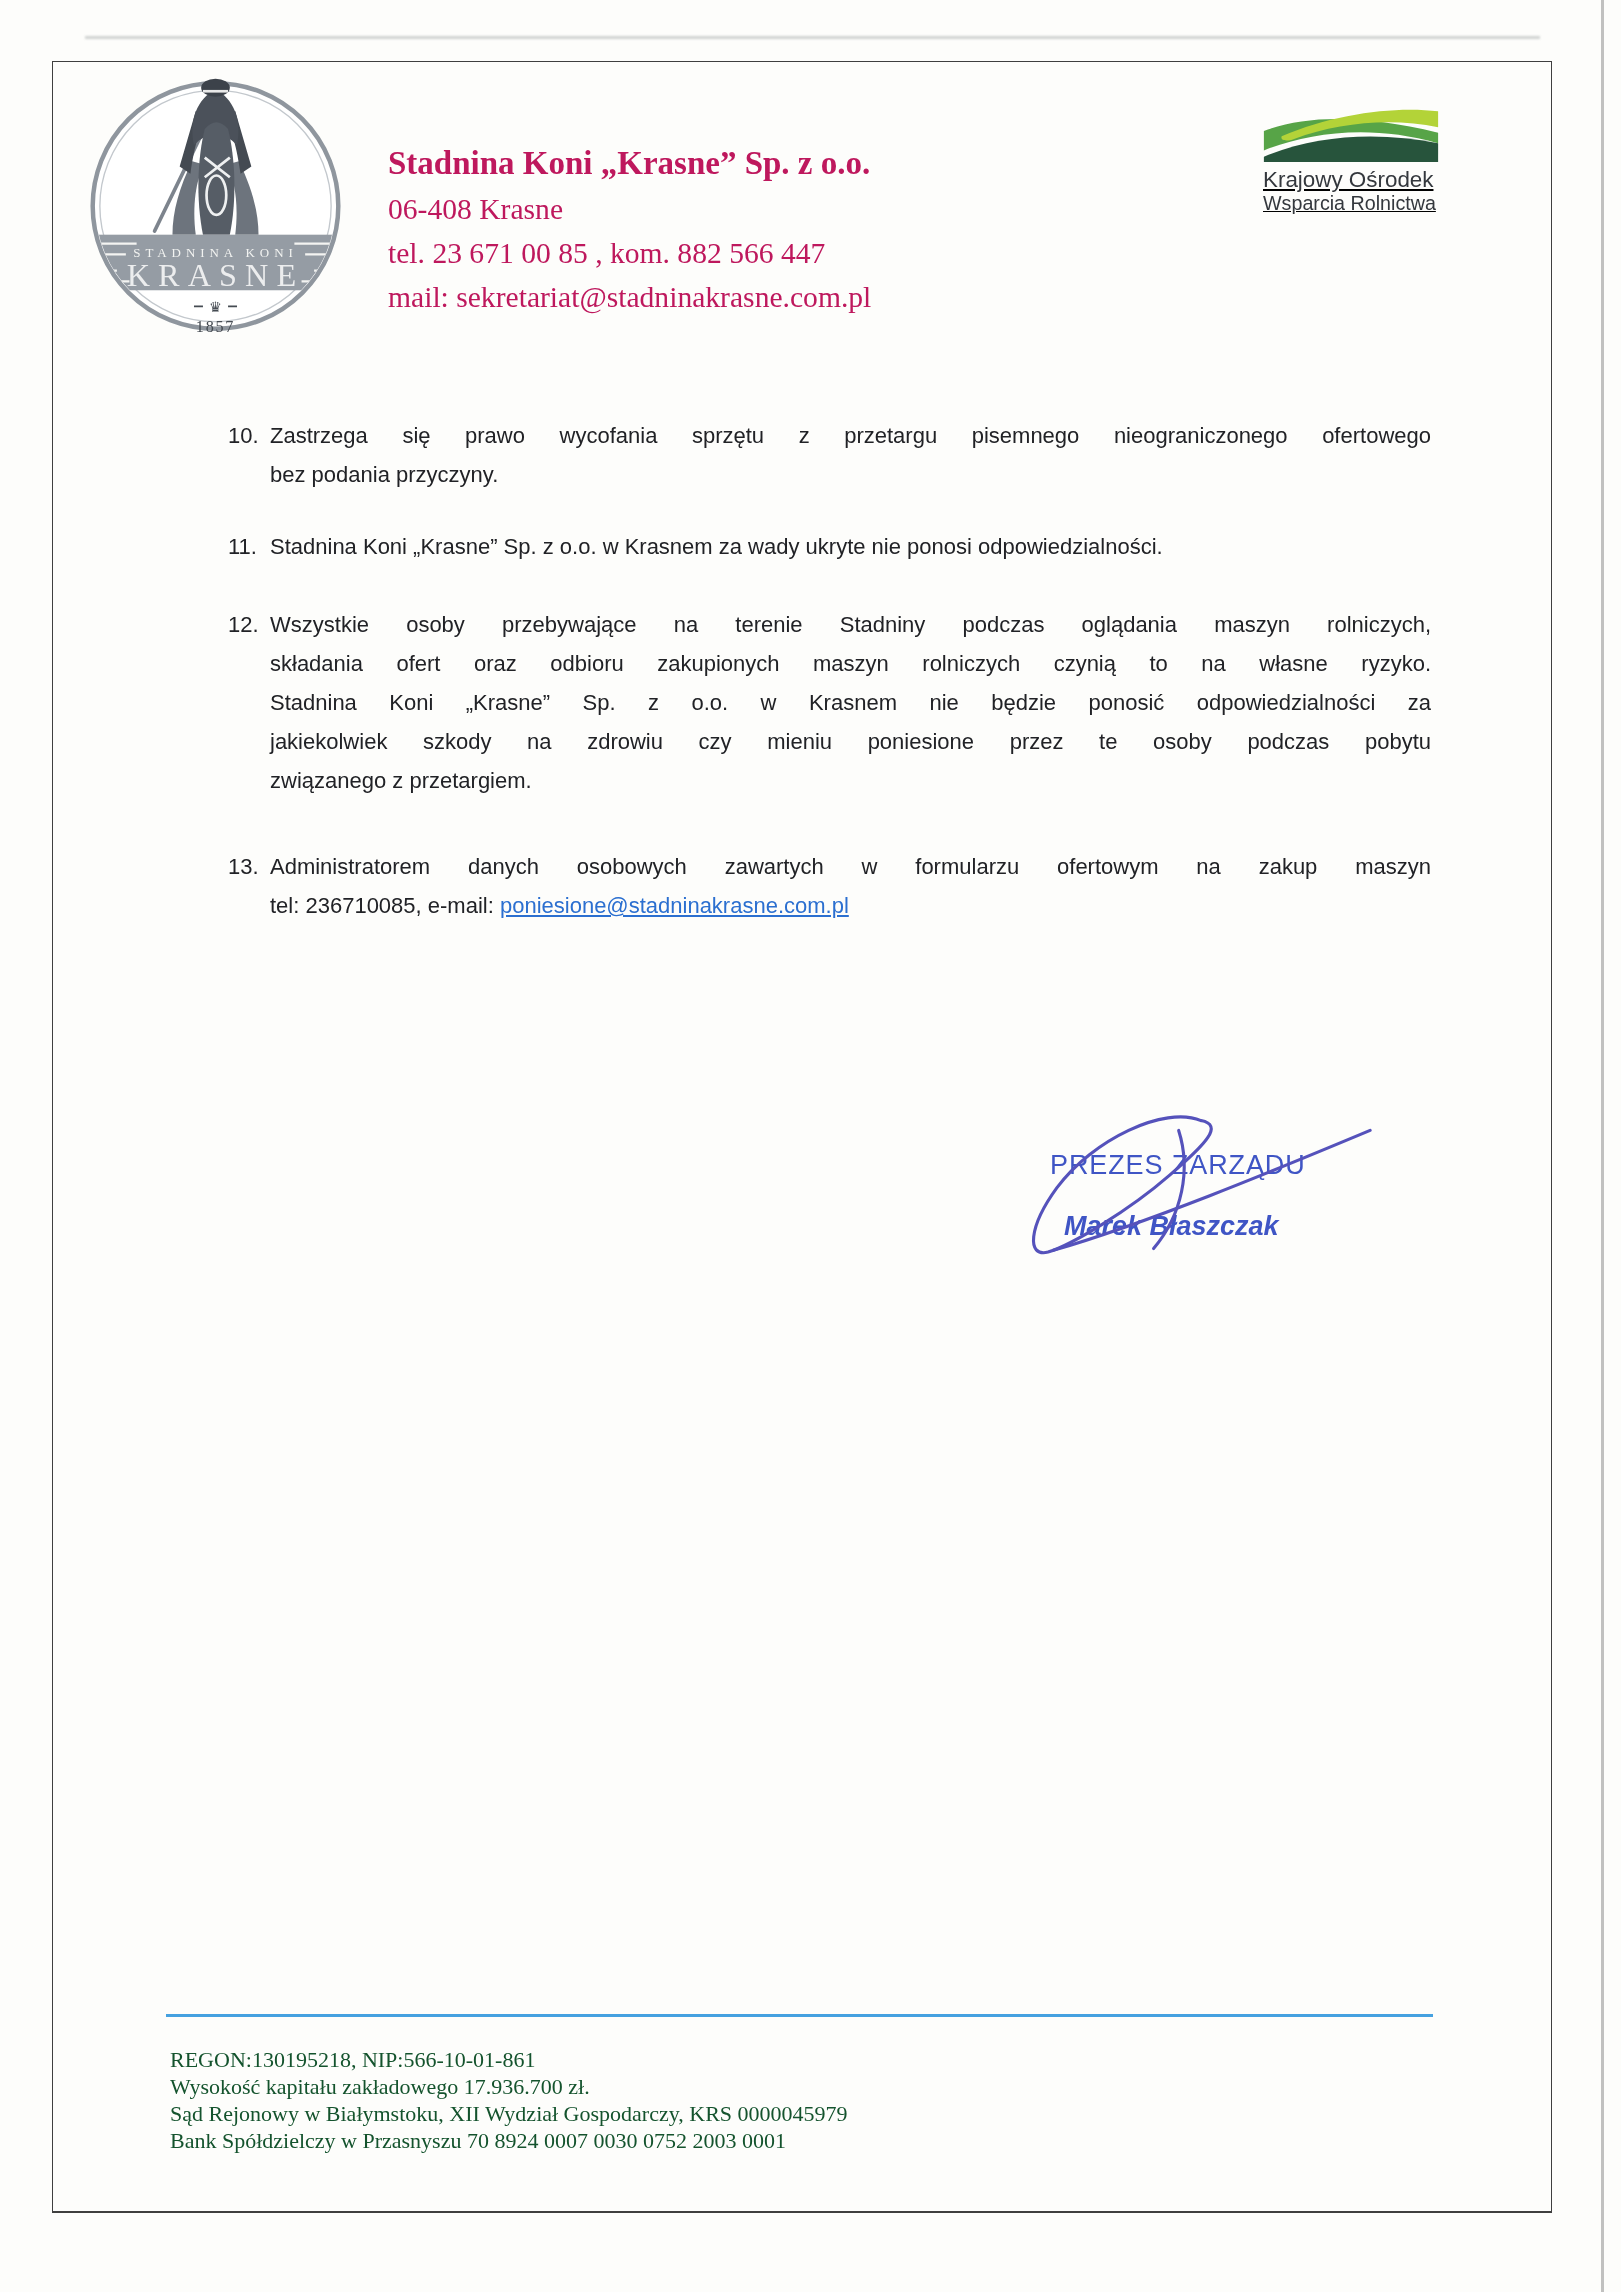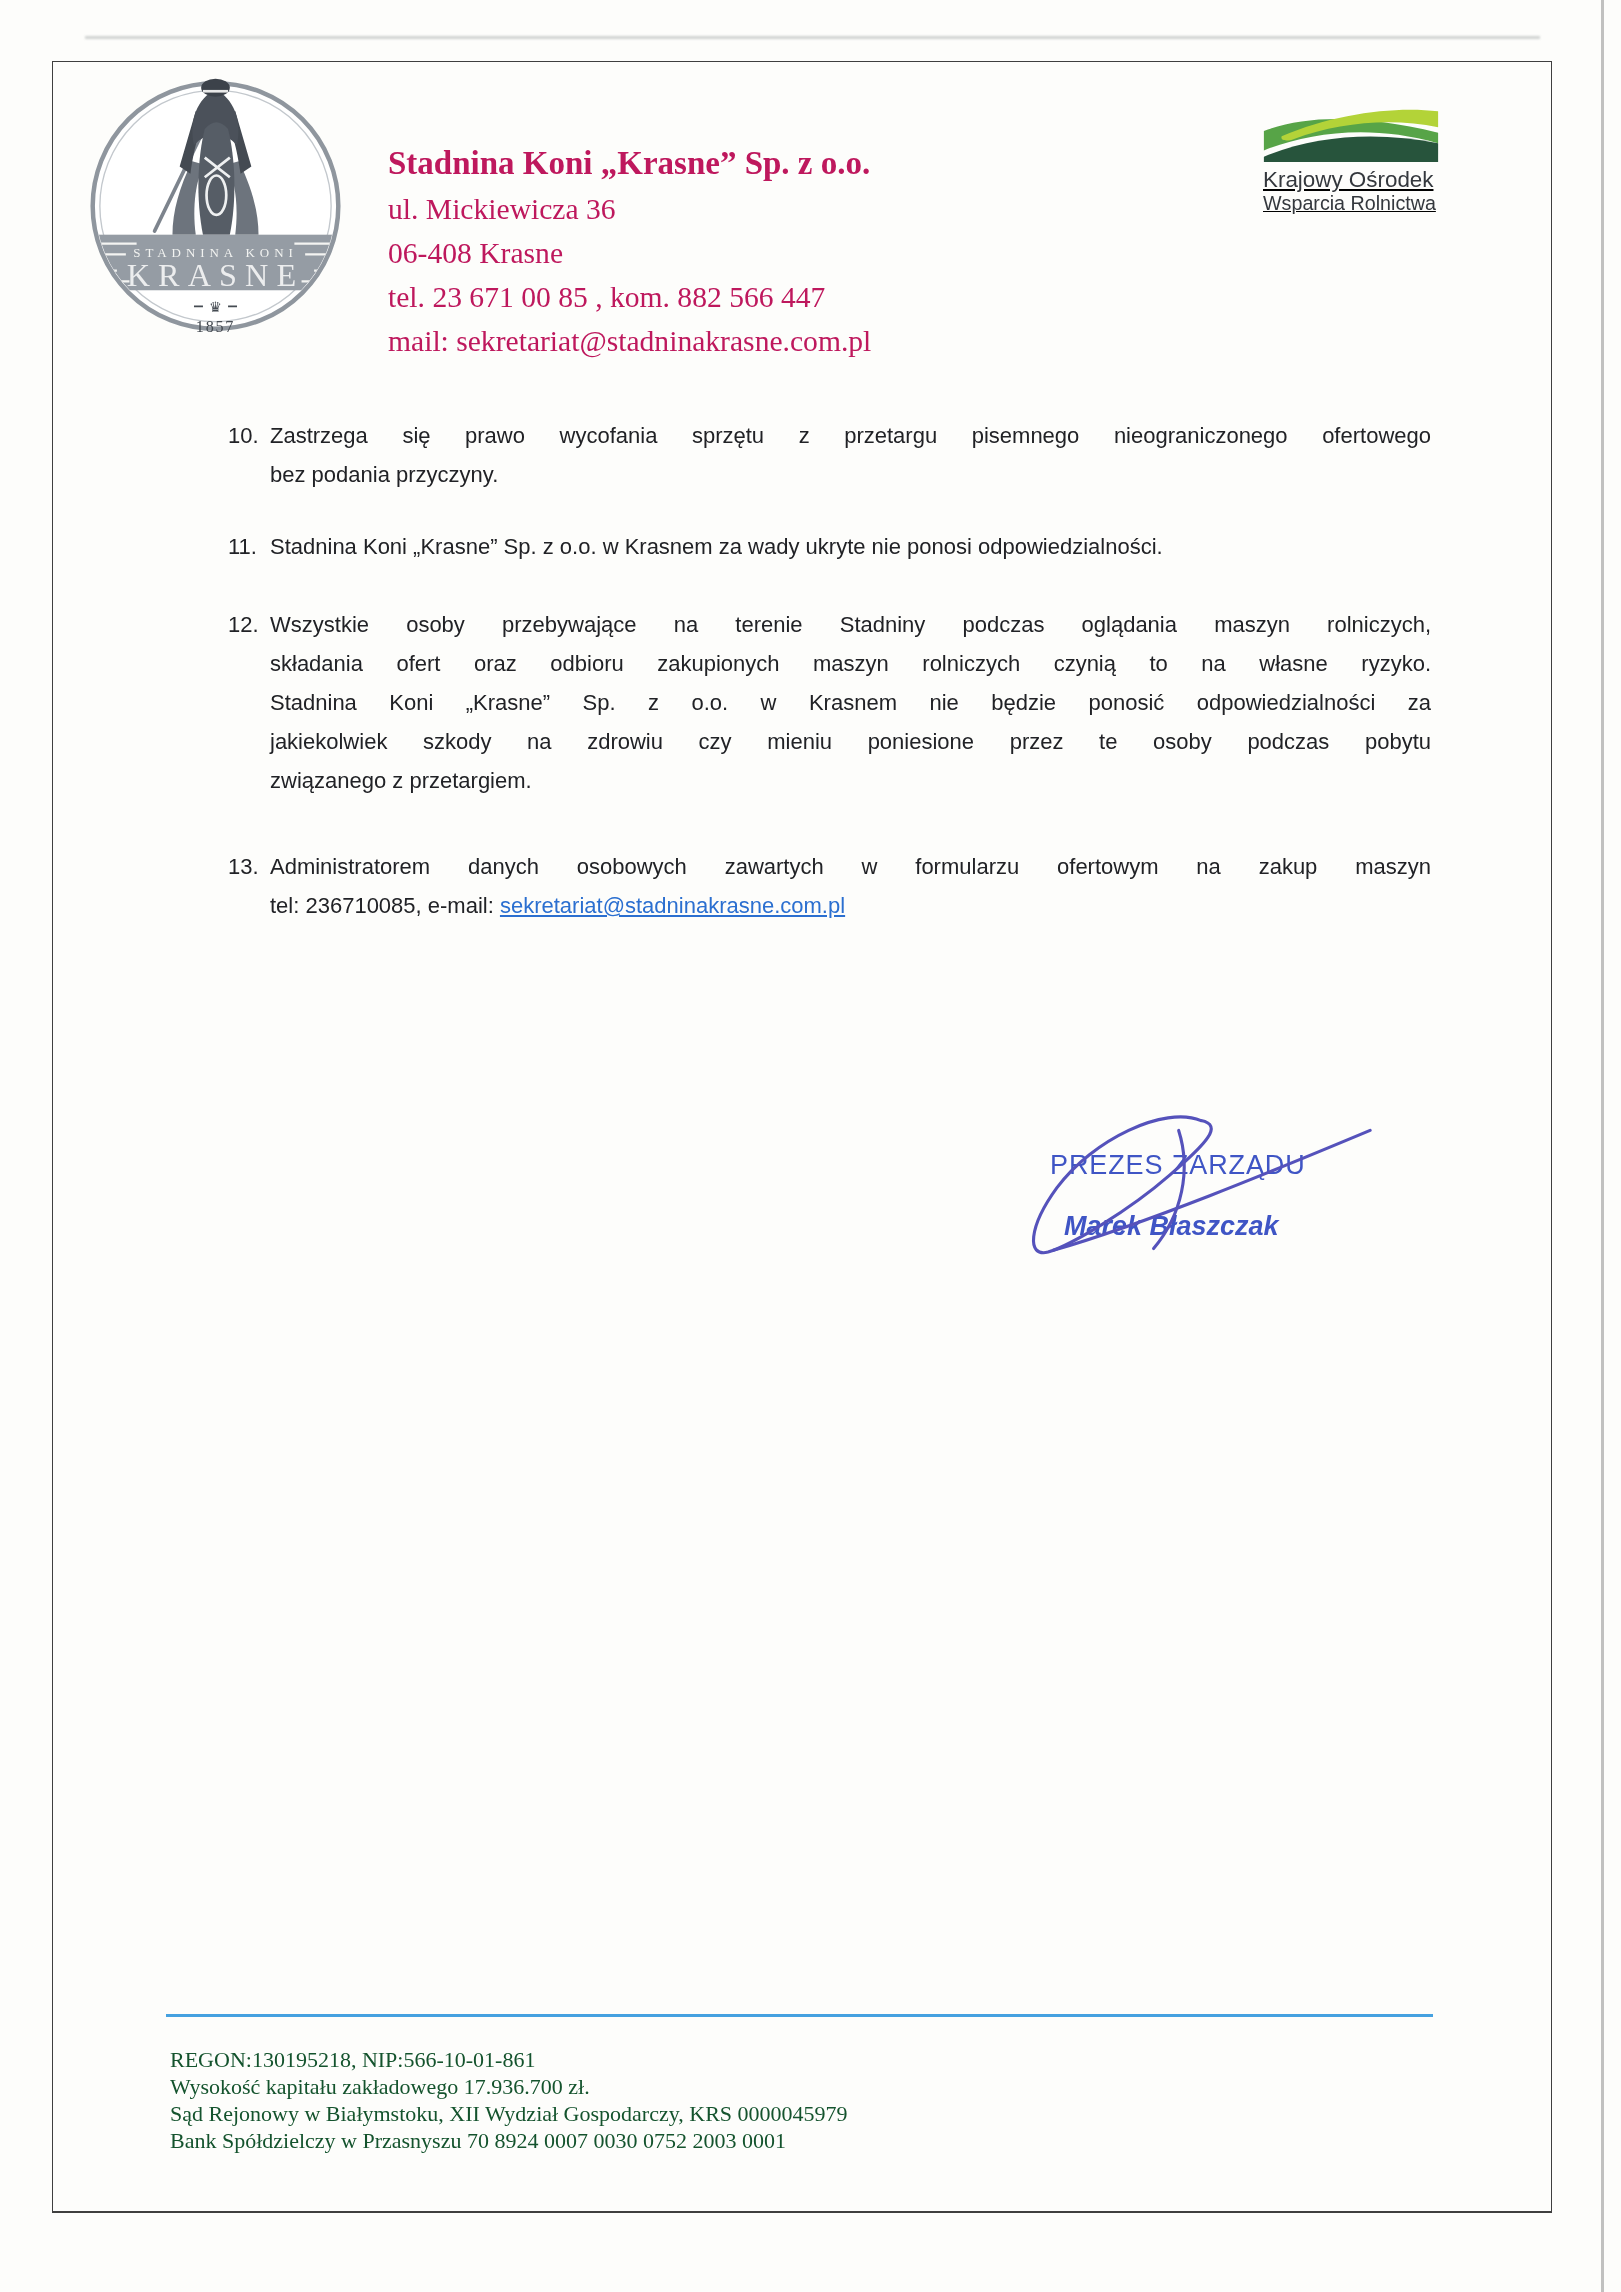--- a/index.html
+++ b/index.html
@@ -97,21 +97,20 @@
     </g>
     <text x="140" y="197" text-anchor="middle" class="band-top">STADNINA KONI</text>
     <text x="140" y="229" text-anchor="middle" class="band-main">KRASNE</text>
     <path d="M116,252 h10 M154,252 h10" stroke="#454b52" stroke-width="2"></path>
     <text x="140" y="258" text-anchor="middle" class="logo-crown">♛</text>
     <text x="140" y="280" text-anchor="middle" class="logo-year">1857</text>
   </svg>
 
   <div class="company-block">
     <div class="co-name">Stadnina Koni „Krasne” Sp. z o.o.</div>
-    <div class="co-line">ul. Mickiewicza 36</div>
     <div class="co-line">06-408 Krasne</div>
     <div class="co-line">tel. 23 671 00 85 , kom. 882 566 447</div>
     <div class="co-line">mail: sekretariat@stadninakrasne.com.pl</div>
   </div>
 
   <div class="kowr">
     <svg class="kowr-stripes" viewBox="0 0 196 63">
       <path d="M0,28 C50,10 110,10 196,30 L196,42 C120,20 50,30 0,50 Z" fill="#57a447"></path>
       <path d="M20,34 C80,8 150,0 196,6 L196,24 C145,13 85,18 34,37 C26,40 18,39 20,34 Z" fill="#b3d338"></path>
       <path d="M0,63 L0,57 C60,32 130,29 196,42 L196,63 Z" fill="#27543c"></path>
@@ -143,21 +142,21 @@
       <div class="jline">Stadnina Koni „Krasne” Sp. z o.o. w Krasnem nie będzie ponosić odpowiedzialności za</div>
       <div class="jline">jakiekolwiek szkody na zdrowiu czy mieniu poniesione przez te osoby podczas pobytu</div>
       <div class="lline">związanego z przetargiem.</div>
     </div>
   </div>
 
   <div class="item" style="top:847px">
     <div class="num">13.</div>
     <div class="txt">
       <div class="jline">Administratorem danych osobowych zawartych  w formularzu ofertowym na zakup maszyn</div>
-      <div class="lline"><span>tel: 236710085, e-mail: </span><a href="#" class="email">sekretariat@stadninakrasne.com.pl</a></div>
+      <div class="lline"><span>tel: 236710085, e-mail: </span><a href="#" class="email">poniesione@stadninakrasne.com.pl</a></div>
     </div>
   </div>
 
   <div class="sig-title">PREZES ZARZĄDU</div>
   <div class="sig-name">Marek Błaszczak</div>
   <svg class="sig-scribble" viewBox="1130 1228 470 190">
     <path d="M1341,1251 C1300,1234 1220,1272 1180,1326 C1148,1370 1146,1404 1170,1398 C1196,1390 1260,1352 1306,1312 C1348,1276 1366,1256 1341,1251"></path>
     <path d="M1316,1262 C1330,1306 1320,1356 1288,1394"></path>
     <path d="M1176,1396 C1280,1366 1420,1308 1530,1262"></path>
   </svg>

